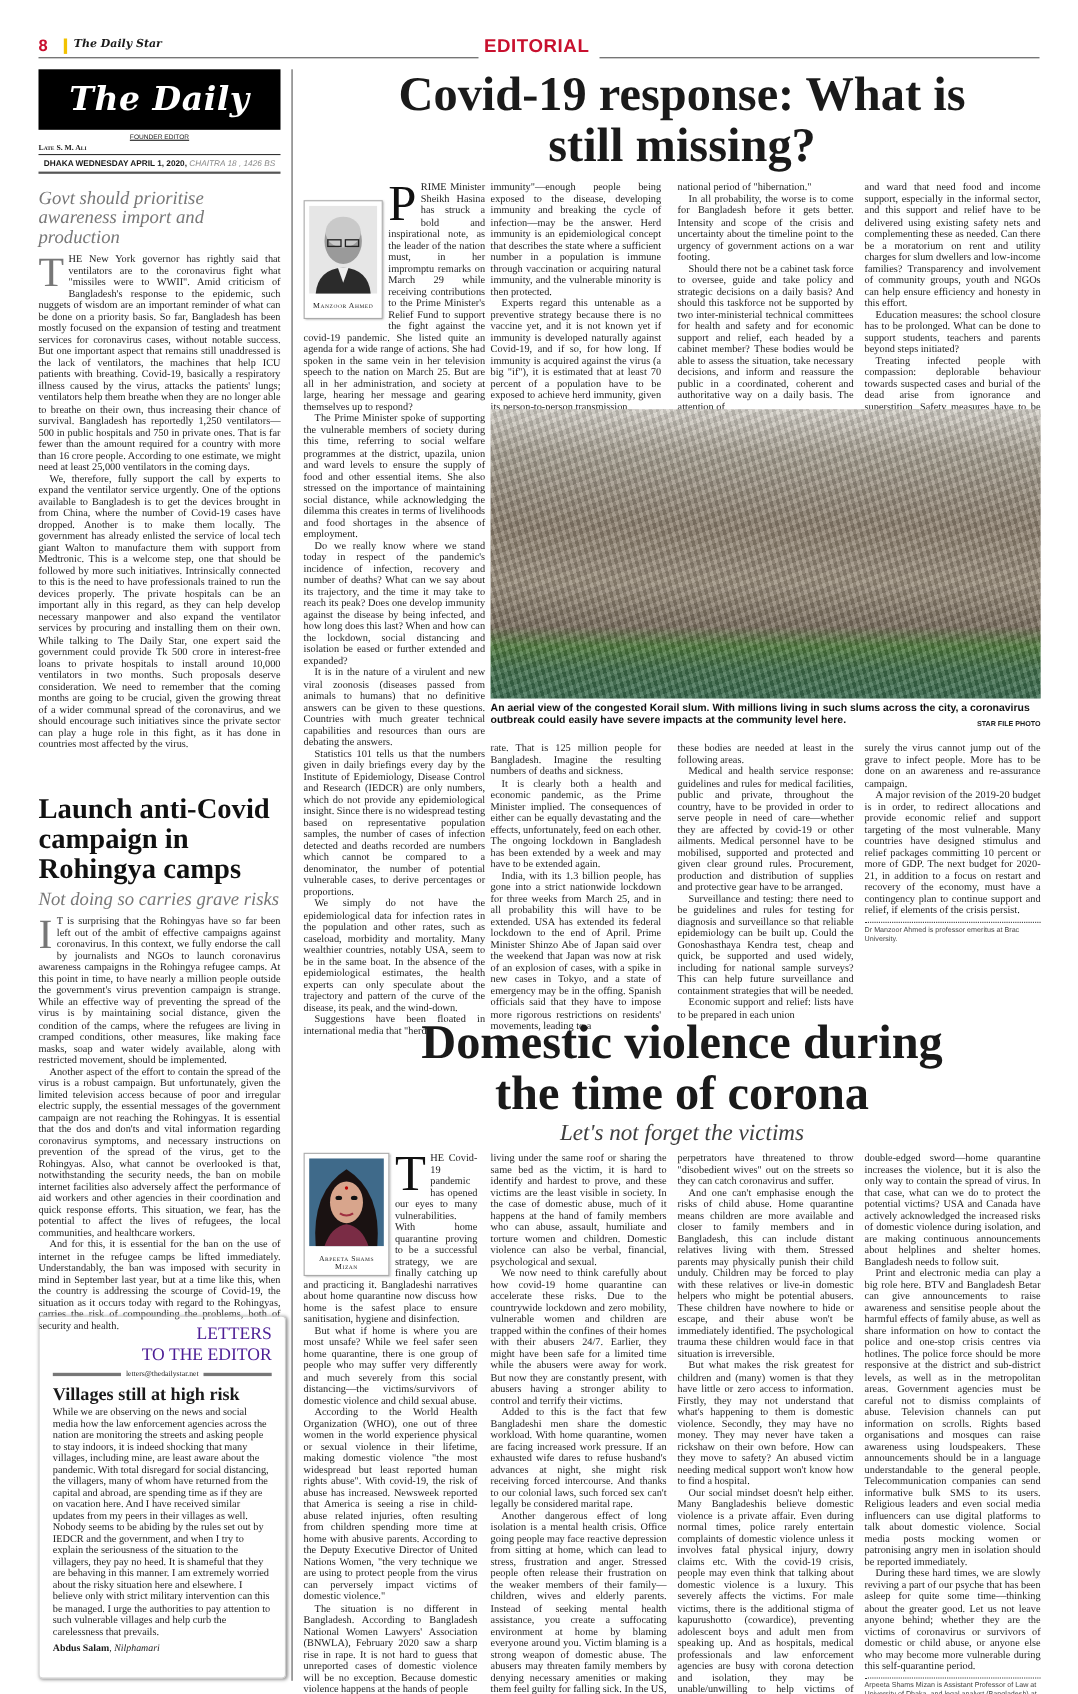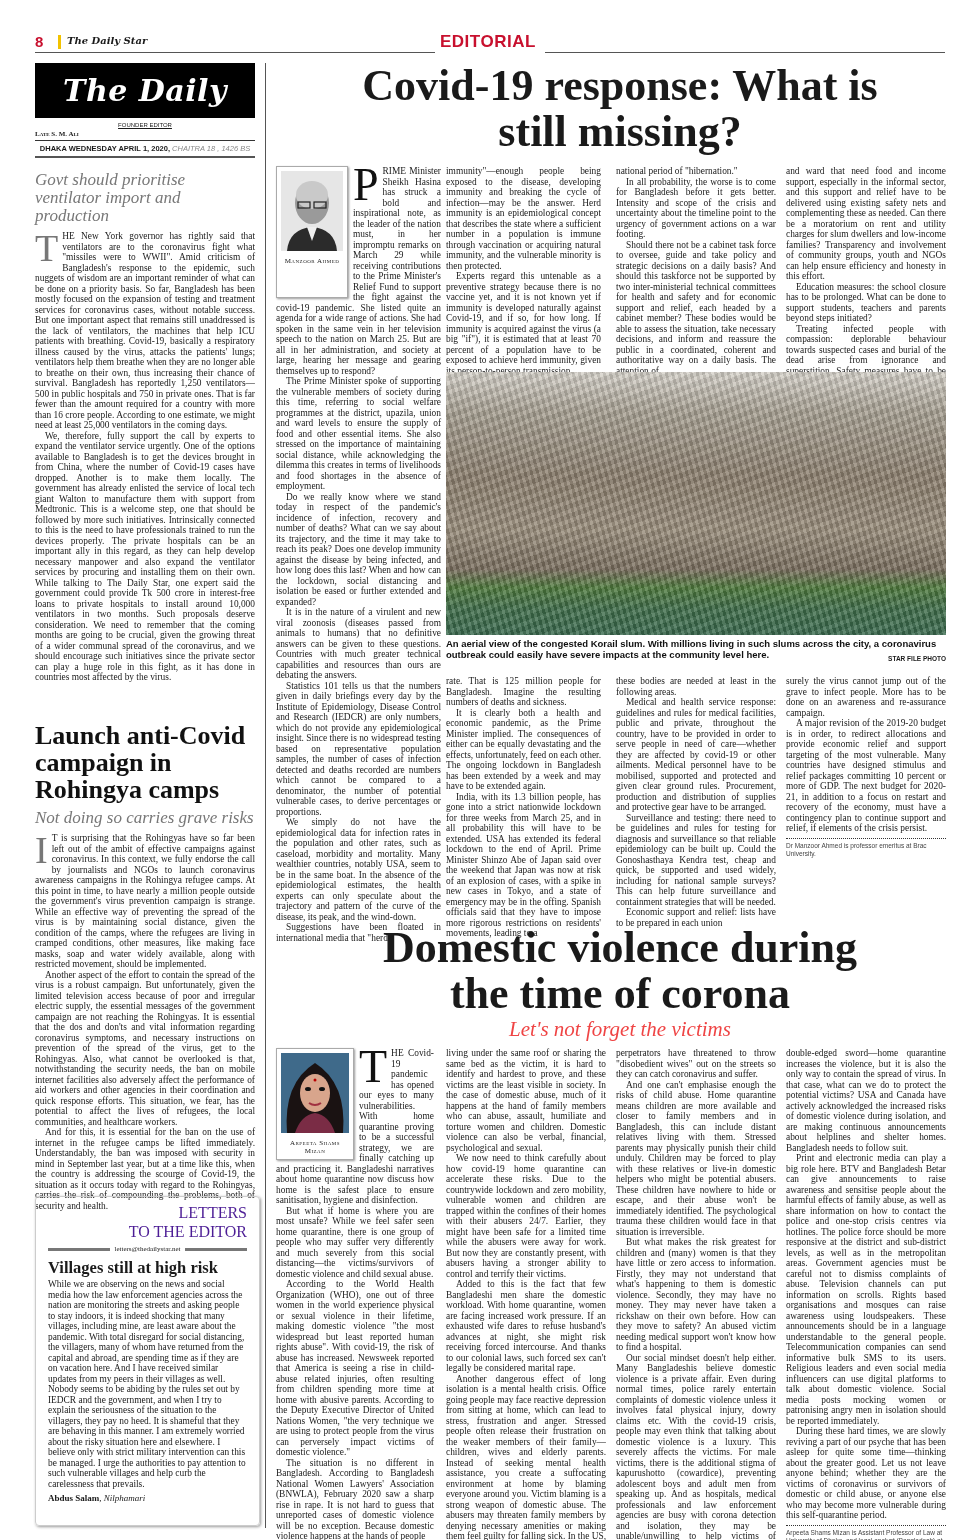--- a/index.html
+++ b/index.html
@@ -25,21 +25,21 @@
 .drop-dark{float:left;font-size:46px;line-height:38px;color:#111;margin:0 4px 0 0}
 .main-head{left:300px;top:63px;width:640px;text-align:center;font-weight:bold;font-size:44px;line-height:46px}
 .photo-box{border:1px solid #aaa;background:#fff;box-shadow:1px 1px 2px #999;text-align:center;padding:4px}
 .byline{font-size:7px;font-variant:small-caps;letter-spacing:.5px;line-height:8px;margin-top:2px}
 .slum{left:446px;top:372px;width:500px;height:263px;background:linear-gradient(180deg,#d8d4cc 0%,#a9a294 15%,#8c7f6e 40%,#9a8e7c 60%,#7a6e5e 75%,#4e7a3c 82%,#3f6e4a 90%,#3a6a4e 100%)}
 .slum-overlay{position:absolute;inset:0;background:repeating-linear-gradient(75deg,rgba(255,255,255,.12) 0 3px,rgba(0,0,0,.10) 3px 6px),repeating-linear-gradient(-20deg,rgba(255,255,255,.08) 0 4px,rgba(0,0,0,.08) 4px 9px)}
 .caption{left:446px;top:638px;width:500px;font-family:"Liberation Sans",sans-serif;font-weight:bold;font-size:9.5px;line-height:11px;color:#111}
 .credit{left:846px;top:655px;width:100px;text-align:right;font-family:"Liberation Sans",sans-serif;font-weight:bold;font-size:6.5px}
 .bio{font-family:"Liberation Sans",sans-serif;font-size:6.5px;line-height:8px;color:#444;border-top:1px dotted #333;padding-top:3px}
 .dv-head{left:300px;top:925px;width:640px;text-align:center;font-size:44px;line-height:46px;font-weight:bold}
-.dv-sub{left:300px;top:1017px;width:640px;text-align:center;font-style:italic;color:#ef4444;font-size:21px}
+.dv-sub{left:300px;top:1017px;width:640px;text-align:center;font-style:italic;color:#404040;font-size:21px}
 .letters{left:35px;top:1196px;width:225px;height:330px;border:1px solid #ccc;border-radius:4px;box-shadow:1px 1px 3px #999;padding:6px 12px}
 .lt-title{text-align:right;color:#4c1d95;font-size:16px;line-height:19px}
 .lt-mail{display:flex;align-items:center;gap:4px;font-size:7px;margin:4px 0 6px}
 .lt-mail .bar{flex:1;height:3px;background:#777}
 .lt-head{font-weight:bold;font-size:16.5px;line-height:18px;margin-bottom:2px}
 .lt-sign{font-size:9px;margin-top:4px}
 </style>
 </head>
 <body>
 
@@ -53,21 +53,21 @@
 <div class="abs masthead">The Daily Star</div>
 <div class="abs founder">FOUNDER EDITOR</div>
 <div class="abs founder-name">Late S. M. Ali</div>
 <div class="abs dateline">
   <span>DHAKA WEDNESDAY APRIL 1, 2020, </span><em>CHAITRA 18 , 1426 BS</em>
 </div>
 
 <div class="abs vrule"></div>
 
 <div class="abs" style="left:35px;top:163px;width:220px">
-  <div class="ed-sub" style="margin:8px 0 6px">Govt should prioritise ventilator import and production</div>
+  <div class="ed-sub" style="margin:8px 0 6px">Govt should prioritise awareness import and production</div>
   <p><span class="drop">T</span><span>HE New York governor has rightly said that ventilators are to the coronavirus fight what "missiles were to WWII". Amid criticism of Bangladesh's response to the epidemic, such nuggets of wisdom are an important reminder of what can be done on a priority basis. So far, Bangladesh has been mostly focused on the expansion of testing and treatment services for coronavirus cases, without notable success. But one important aspect that remains still unaddressed is the lack of ventilators, the machines that help ICU patients with breathing. Covid-19, basically a respiratory illness caused by the virus, attacks the patients' lungs; ventilators help them breathe when they are no longer able to breathe on their own, thus increasing their chance of survival. Bangladesh has reportedly 1,250 ventilators—500 in public hospitals and 750 in private ones. That is far fewer than the amount required for a country with more than 16 crore people. According to one estimate, we might need at least 25,000 ventilators in the coming days.</span></p>
   <p class="ind">We, therefore, fully support the call by experts to expand the ventilator service urgently. One of the options available to Bangladesh is to get the devices brought in from China, where the number of Covid-19 cases have dropped. Another is to make them locally. The government has already enlisted the service of local tech giant Walton to manufacture them with support from Medtronic. This is a welcome step, one that should be followed by more such initiatives. Intrinsically connected to this is the need to have professionals trained to run the devices properly. The private hospitals can be an important ally in this regard, as they can help develop necessary manpower and also expand the ventilator services by procuring and installing them on their own. While talking to The Daily Star, one expert said the government could provide Tk 500 crore in interest-free loans to private hospitals to install around 10,000 ventilators in two months. Such proposals deserve consideration. We need to remember that the coming months are going to be crucial, given the growing threat of a wider communal spread of the coronavirus, and we should encourage such initiatives since the private sector can play a huge role in this fight, as it has done in countries most affected by the virus.</p>
 </div>
 
 <div class="abs" style="left:35px;top:722px;width:220px">
   <div class="ed-head">Launch anti-Covid campaign in Rohingya camps</div>
   <div class="ed-sub" style="margin:6px 0 6px">Not doing so carries grave risks</div>
   <p><span class="drop">I</span><span>T is surprising that the Rohingyas have so far been left out of the ambit of effective campaigns against coronavirus. In this context, we fully endorse the call by journalists and NGOs to launch coronavirus awareness campaigns in the Rohingya refugee camps. At this point in time, to have nearly a million people outside the government's virus prevention campaign is strange. While an effective way of preventing the spread of the virus is by maintaining social distance, given the condition of the camps, where the refugees are living in cramped conditions, other measures, like making face masks, soap and water widely available, along with restricted movement, should be implemented.</span></p>
   <p class="ind">Another aspect of the effort to contain the spread of the virus is a robust campaign. But unfortunately, given the limited television access because of poor and irregular electric supply, the essential messages of the government campaign are not reaching the Rohingyas. It is essential that the dos and don'ts and vital information regarding coronavirus symptoms, and necessary instructions on prevention of the spread of the virus, get to the Rohingyas. Also, what cannot be overlooked is that, notwithstanding the security needs, the ban on mobile internet facilities also adversely affect the performance of aid workers and other agencies in their coordination and quick response efforts. This situation, we fear, has the potential to affect the lives of refugees, the local communities, and healthcare workers.</p>
   <p class="ind">And for this, it is essential for the ban on the use of internet in the refugee camps be lifted immediately. Understandably, the ban was imposed with security in mind in September last year, but at a time like this, when the country is addressing the scourge of Covid-19, the situation as it occurs today with regard to the Rohingyas, carries the risk of compounding the problems, both of security and health.</p>
@@ -89,21 +89,21 @@
     <b>Abdus Salam</b>, <i>Nilphamari</i>
   </div>
 </div>
 
 <div class="abs main-head">
   <div>Covid-19 response: What is</div>
   <div>still missing?</div>
 </div>
 
 <div class="abs" style="left:276px;top:166px;width:165px">
-  <div class="photo-box" style="float:left;width:72px;height:132px;margin:0 5px 3px 0">
+  <div class="photo-box" style="float:left;width:72px;height:108px;margin:16px 5px 3px 0">
     <svg width="62" height="80" viewBox="0 0 62 80">
       <rect width="62" height="80" fill="#e6e6e6"></rect>
       <ellipse cx="31" cy="32" rx="17" ry="21" fill="#9a9a9a"></ellipse>
       <ellipse cx="31" cy="24" rx="16" ry="14" fill="#c9c9c9"></ellipse>
       <rect x="17" y="31" width="12" height="6" fill="none" stroke="#222" stroke-width="1.2"></rect>
       <rect x="33" y="31" width="12" height="6" fill="none" stroke="#222" stroke-width="1.2"></rect>
       <path d="M6 80 Q8 58 31 56 Q54 58 56 80 Z" fill="#2b2b2b"></path>
       <path d="M26 56 L31 70 L36 56 Z" fill="#eee"></path>
     </svg>
     <div class="byline">Manzoor Ahmed</div>

